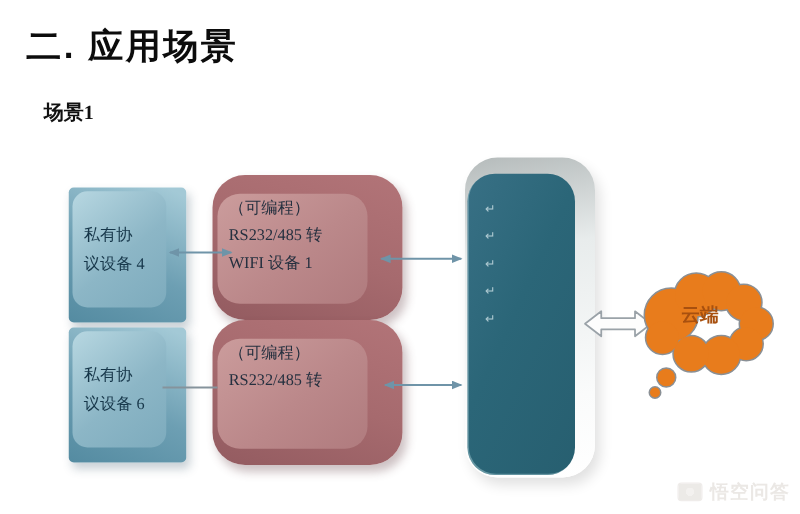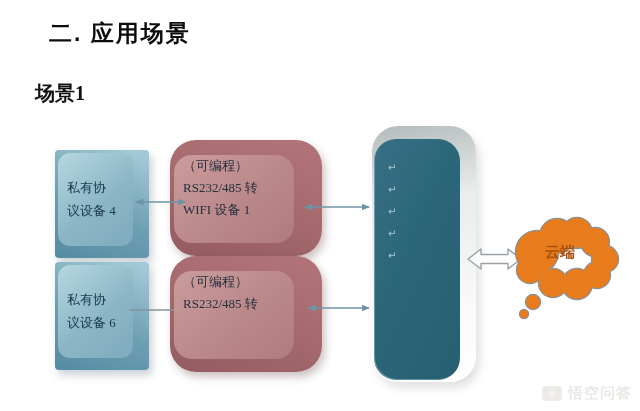--- a/index.html
+++ b/index.html
@@ -2,27 +2,27 @@
 <html><head>
 <meta charset="utf-8">
 <style>
   * { margin:0; padding:0; box-sizing:border-box; }
   html,body { background:#ffffff; }
   .slide {
     position:relative; width:640px; height:411px; background:#ffffff;
     overflow:hidden; font-family:"Liberation Serif", serif; color:#1f3347;
   }
   .page-title {
-    position:absolute; left:49px; top:18px;
+    position:absolute; left:21px; top:18px;
     font-family:"Liberation Sans", sans-serif;
-    font-size:23px; font-weight:800; letter-spacing:2px; color:#0c0c0c;
+    font-size:28px; font-weight:800; letter-spacing:2px; color:#0c0c0c;
   }
   .scene-label {
     position:absolute; left:35px; top:80px;
-    font-size:20px; font-weight:700; color:#111;
+    font-size:16px; font-weight:700; color:#111;
   }
 
   
   .box3d { position:absolute; }
   .face { position:absolute; }
 
   .device {
     width:94px; height:108px; border-radius:4px;
     background:linear-gradient(205deg,#a3c9d6 5%,#6d9fb3 55%,#548ba1 100%);
     box-shadow:3px 5px 8px rgba(40,70,90,.25);

